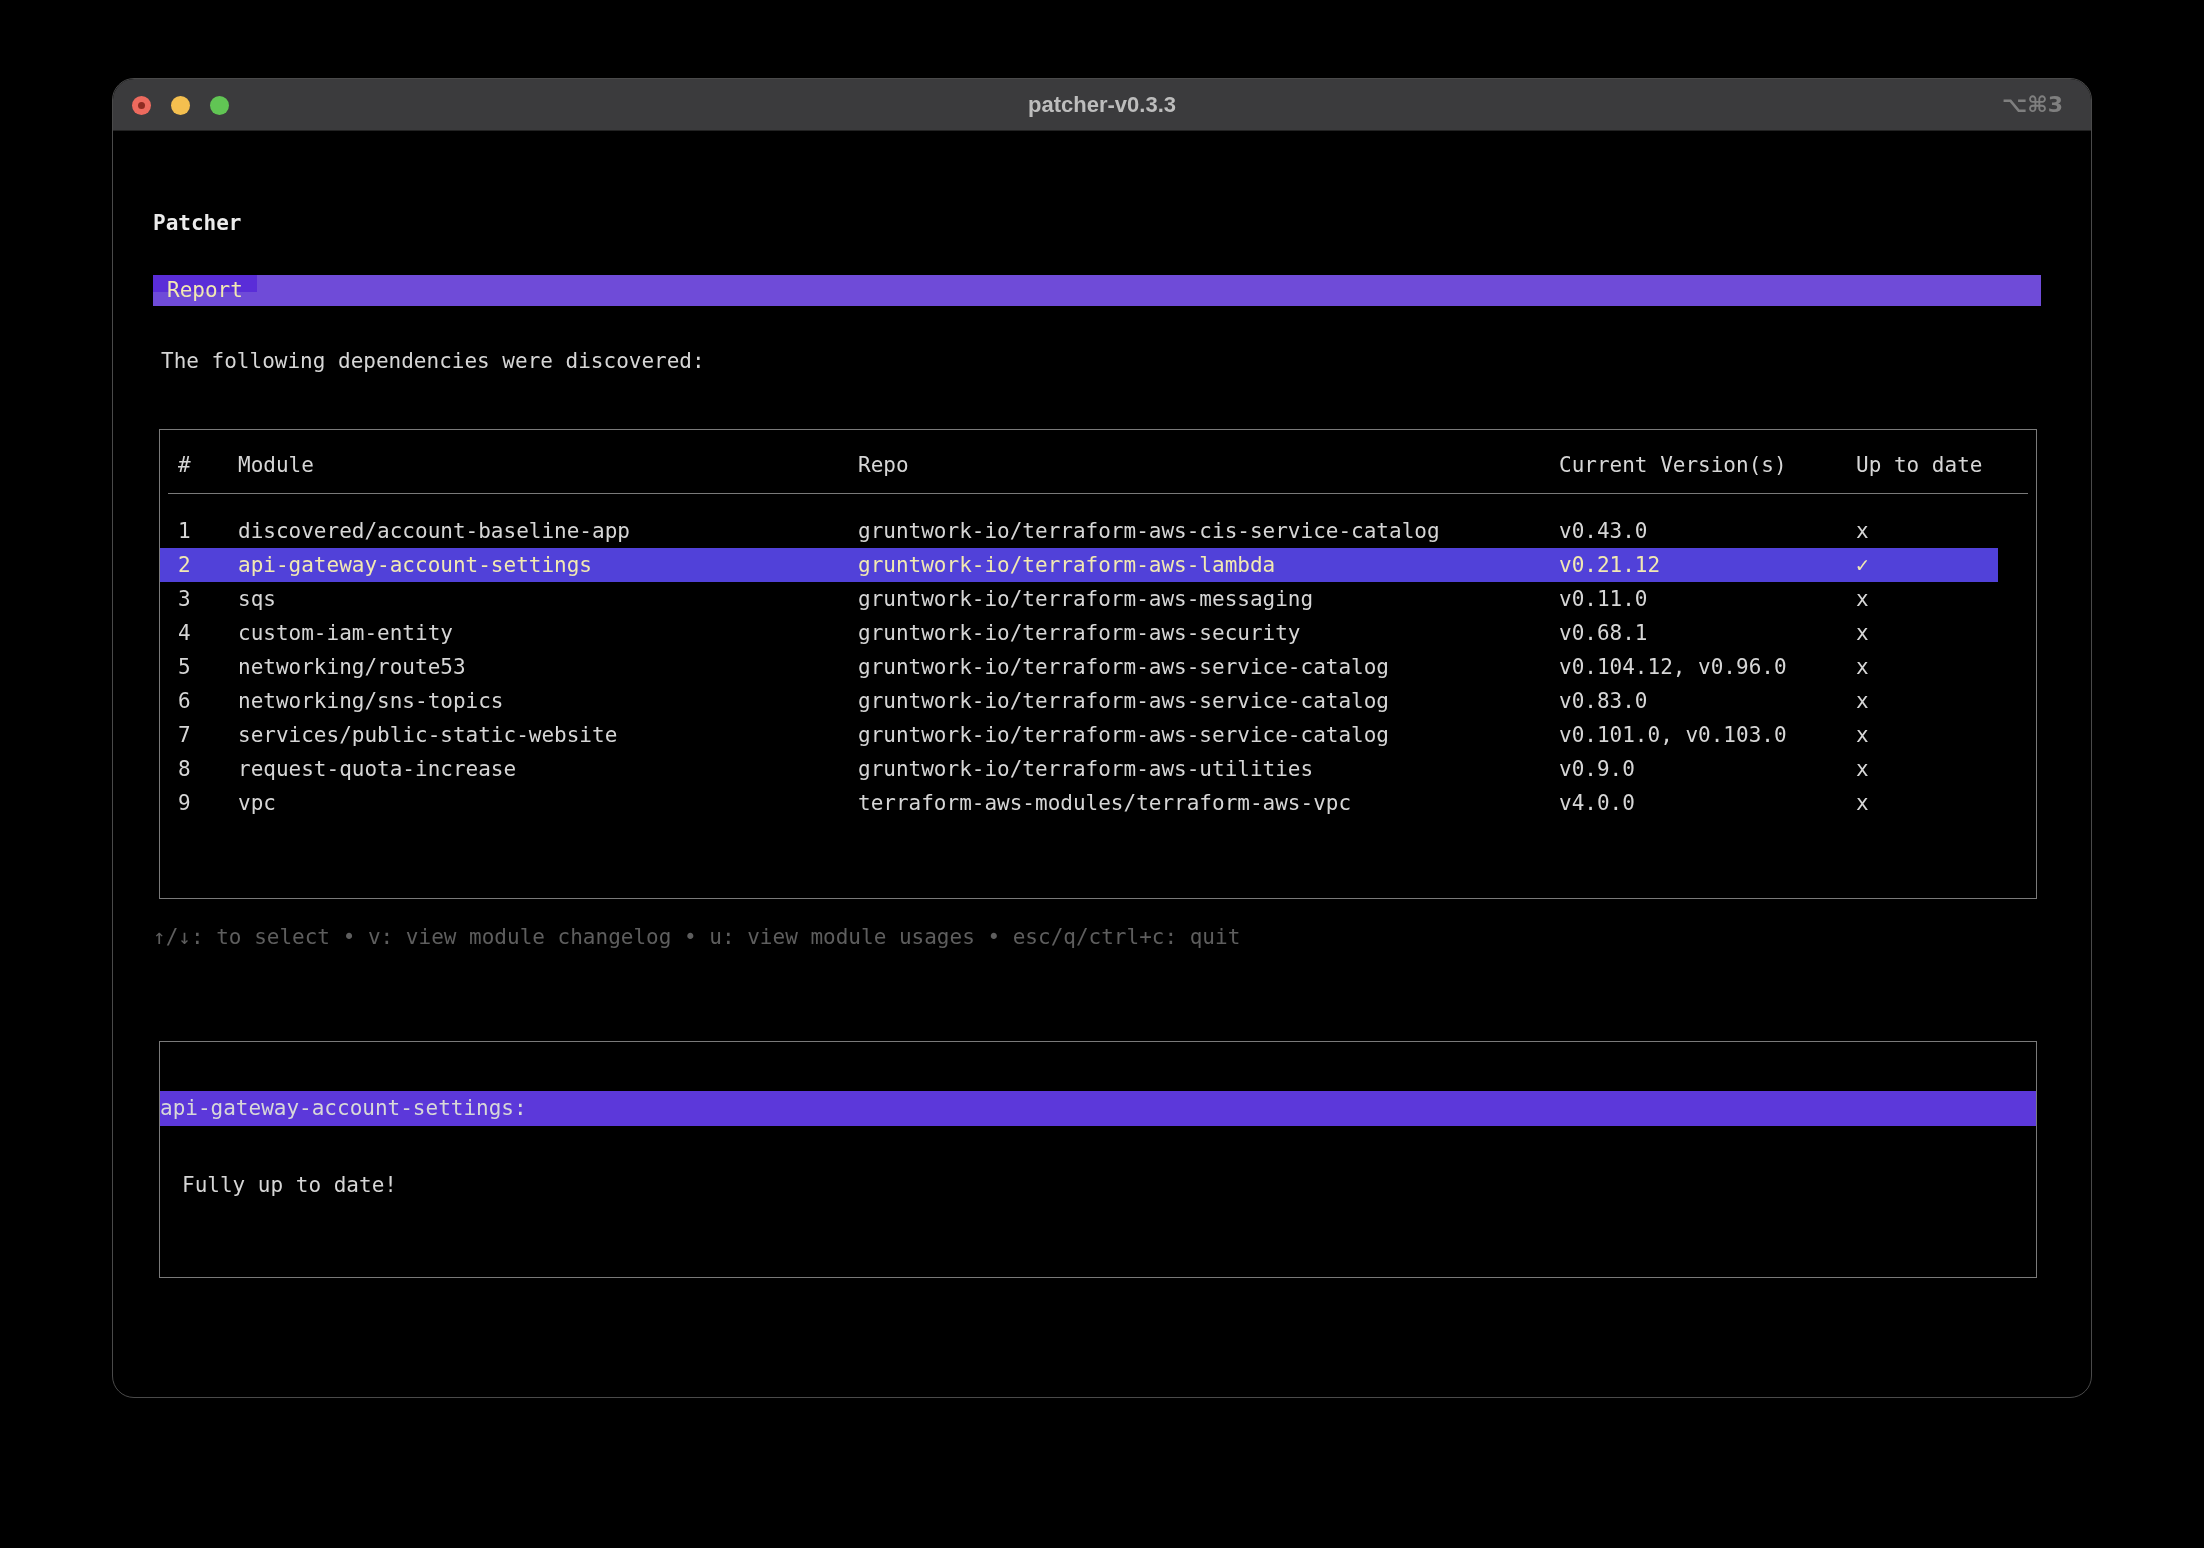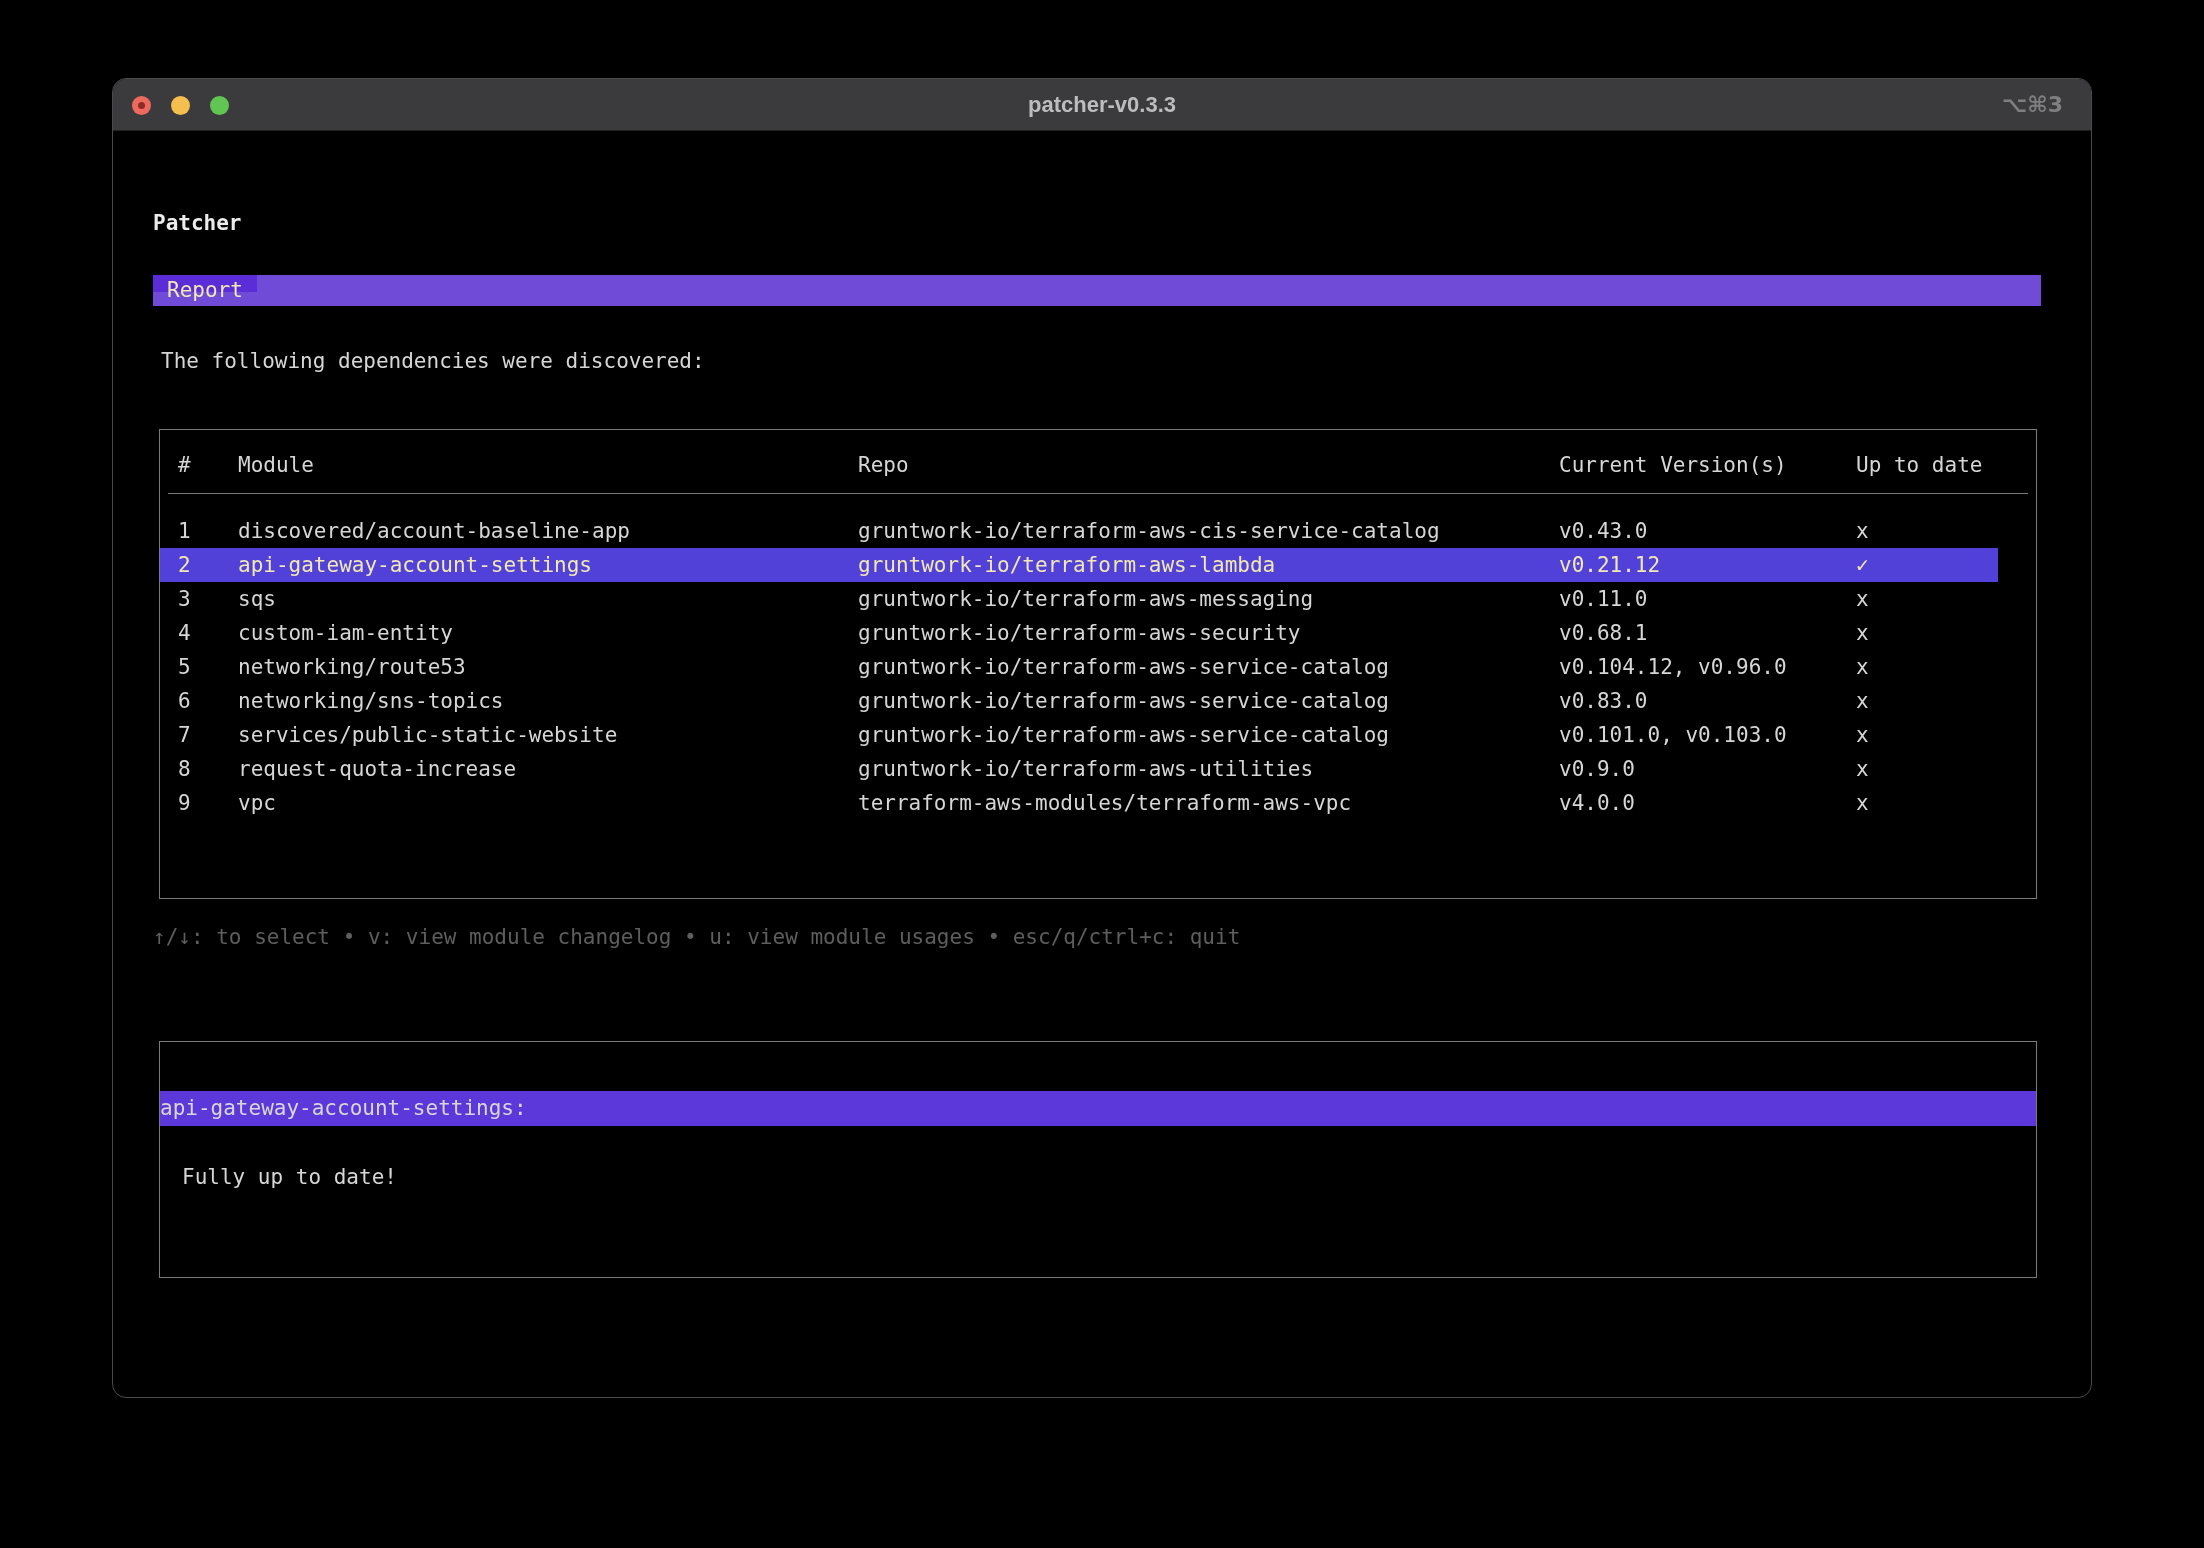--- a/index.html
+++ b/index.html
@@ -6,21 +6,21 @@
     --accent-bar:#6f4bd8; --accent-tab:#5a2dd8; --accent-row:#5141d9;
     --accent-panel:#5c38da; --cream:#f2e9b2; --text:#d6d6d6; --dim:#5e5e5e;
     --border-gray:#7a7a7a;
   }
   *{margin:0;padding:0;box-sizing:border-box;}
   html,body{width:2204px;height:1548px;background:#000;overflow:hidden;}
   .screen{position:relative;width:2204px;height:1548px;background:#000;}
 
   .window{
     position:absolute;left:112px;top:78px;width:1980px;height:1320px;
-    background:#000;border:1px solid #4a4a4a;border-radius:14px;overflow:hidden;
+    background:#000;border:1px solid #4a4a4a;border-radius:22px;overflow:hidden;
   }
   .titlebar{
     position:absolute;left:0;top:0;right:0;height:52px;background:#3b3b3d;
     border-bottom:1px solid #222;
   }
   .traffic{position:absolute;left:19px;top:0;height:52px;display:flex;align-items:center;gap:20px;}
   .tl{position:relative;width:19px;height:19px;border-radius:50%;display:inline-block;}
   .tl.close{background:#ed6a5e;}
   .tl.close::after{content:'';position:absolute;inset:6px;border-radius:50%;background:#8e2c22;}
   .tl.min{background:#f4bf4f;}
@@ -63,21 +63,21 @@
   .hints{position:absolute;left:40px;top:843px;height:30px;line-height:30px;color:var(--dim);}
 
   .detail-panel{
     position:absolute;left:46px;top:962px;width:1878px;height:237px;
     border:1px solid var(--border-gray);
   }
   .detail-title{
     position:absolute;left:0;right:0;top:49px;height:35px;line-height:35px;
     background:var(--accent-panel);color:#d8d8d8;white-space:pre;
   }
-  .detail-body{position:absolute;left:22px;top:120px;height:30px;line-height:30px;white-space:pre;}
+  .detail-body{position:absolute;left:22px;top:128px;height:30px;line-height:30px;white-space:pre;}
 </style>
 </head>
 <body>
 
 <div class="screen">
   <div class="window">
 
     <div class="titlebar">
       <div class="traffic">
         <span class="tl close"></span>

